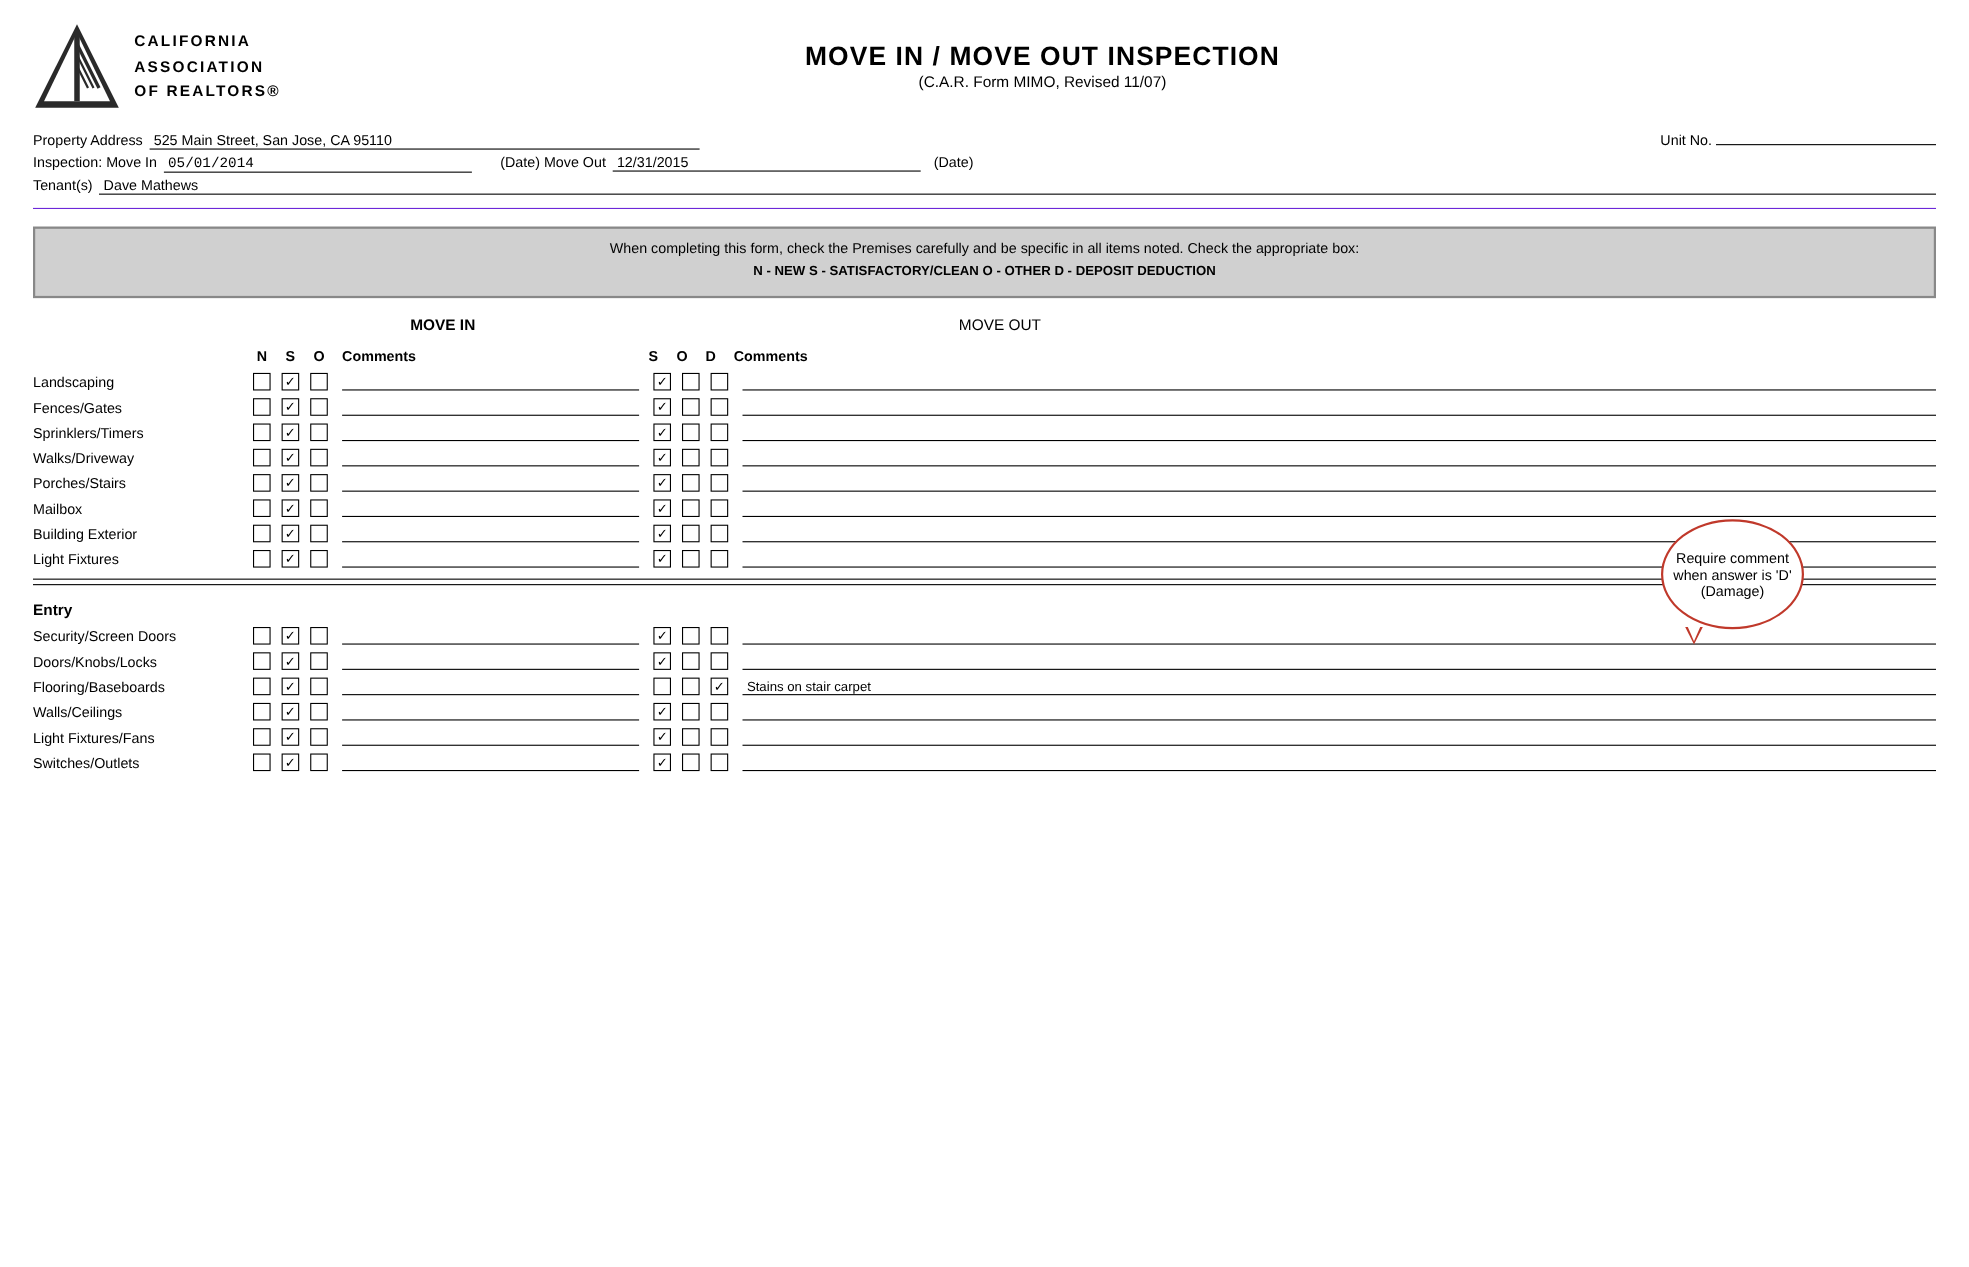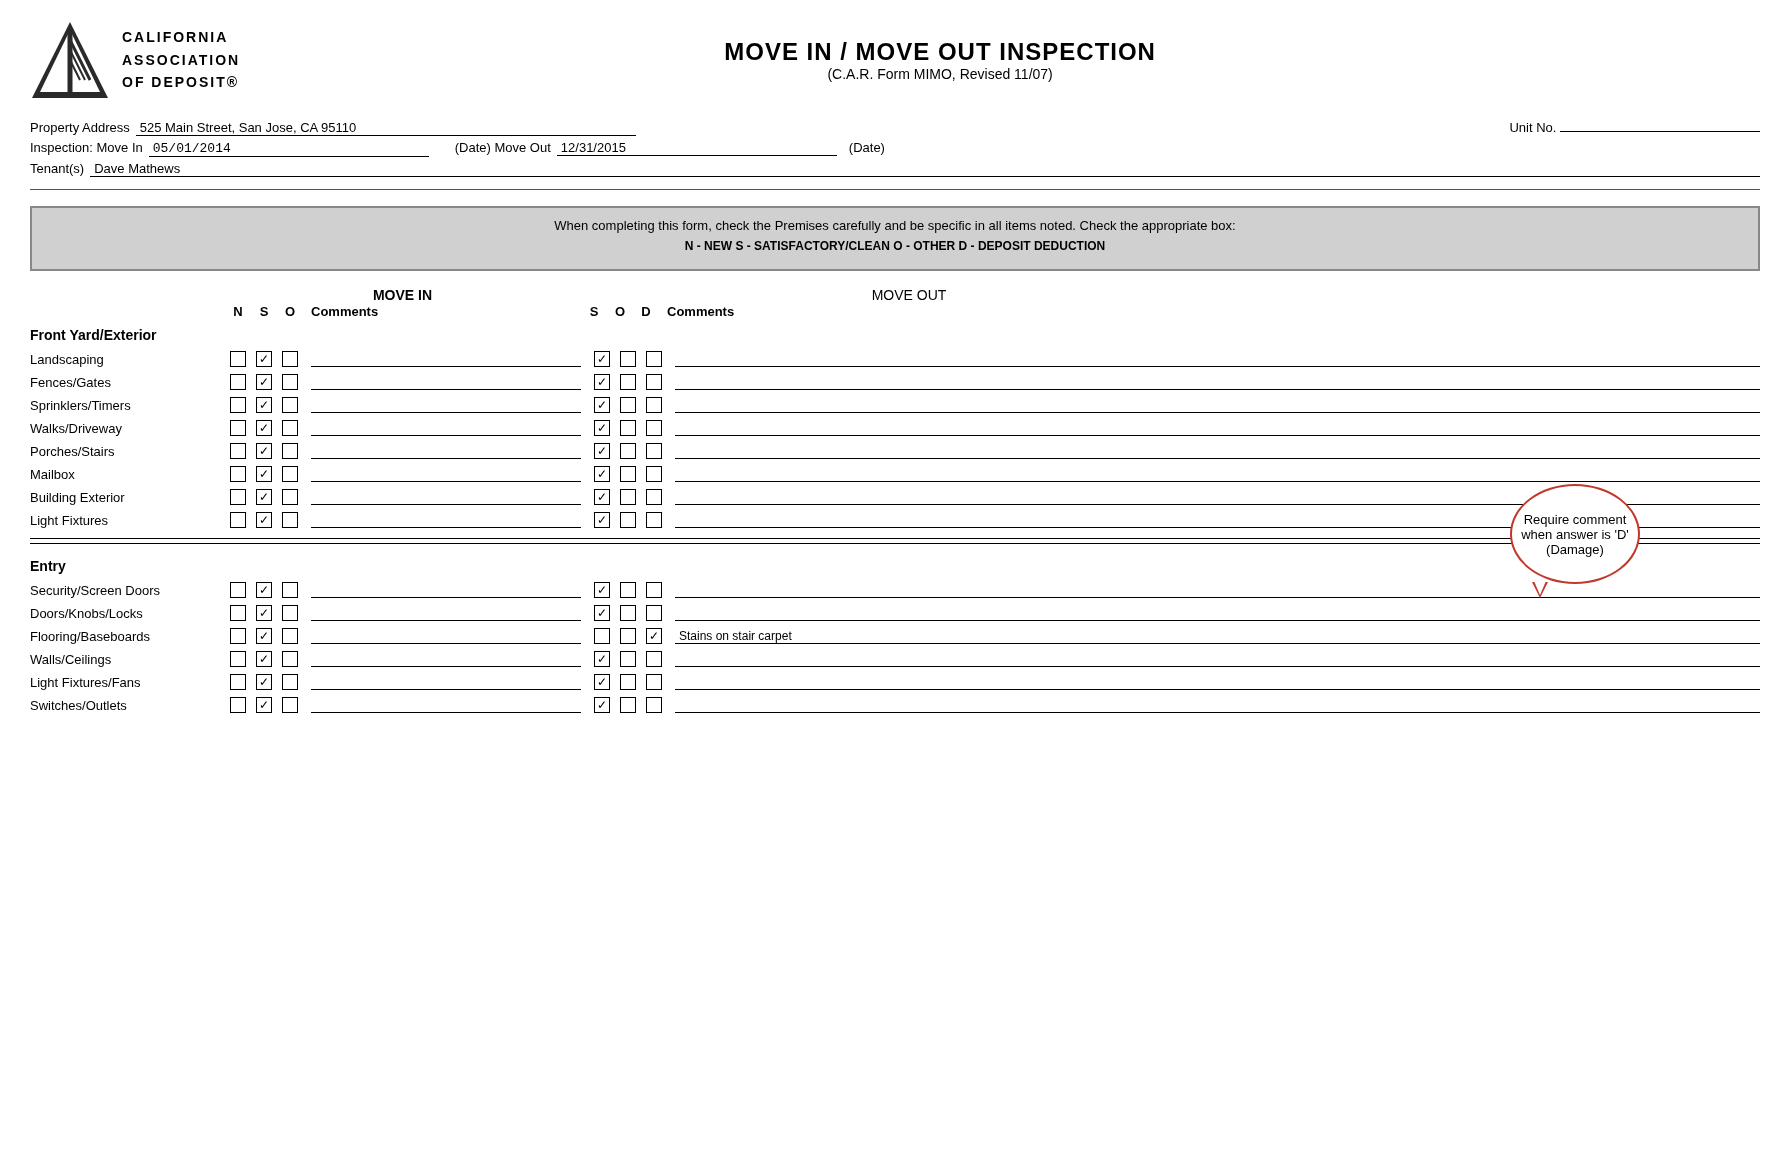--- a/index.html
+++ b/index.html
@@ -155,21 +155,21 @@
       align-items: flex-end;
       margin-bottom: 2px;
     }
     .h-label { width: 195px; }
     .h-cell { width: 26px; text-align: center; font-weight: bold; font-size: 13px; }
     .h-comment { width: 270px; font-weight: bold; font-size: 13px; padding-left: 8px; }
     .h-spacer { width: 8px; }
     .h-mo-comment { flex: 1; font-weight: bold; font-size: 13px; padding-left: 8px; }
     .group-title-row {
       display: flex;
-      margin-bottom: 1px;
+      margin-bottom: 13px;
       align-items: flex-end;
     }
     .gt-label { width: 195px; }
     .gt-movein { font-weight: bold; font-size: 14px; text-align: center; width: 355px; }
     .gt-moveout { font-weight: normal; font-size: 14px; text-align: center; margin-left: 8px; width: 86px; }
   </style>
 </head>
 <body>
 
 <div class="header">
@@ -179,21 +179,21 @@
       <polygon points="40,2 78,78 2,78" fill="#2a2a2a"></polygon>
       <polygon points="40,10 70,72 10,72" fill="white"></polygon>
       <line x1="40" y1="10" x2="40" y2="72" stroke="#2a2a2a" stroke-width="5"></line>
       <line x1="40" y1="20" x2="60" y2="60" stroke="#2a2a2a" stroke-width="3"></line>
       <line x1="40" y1="30" x2="55" y2="60" stroke="#2a2a2a" stroke-width="2"></line>
       <line x1="40" y1="40" x2="50" y2="60" stroke="#2a2a2a" stroke-width="2"></line>
     </svg>
     <div class="logo-text">
       <div>CALIFORNIA</div>
       <div>ASSOCIATION</div>
-      <div>OF DEPOSIT®</div>
+      <div>OF REALTORS®</div>
     </div>
   </div>
   <div class="title-area">
     <div class="main-title">MOVE IN / MOVE OUT INSPECTION</div>
     <div class="sub-title">(C.A.R. Form MIMO, Revised 11/07)</div>
   </div>
   <div style="width:120px;"></div>
 </div>
 
 <div class="property-info">
@@ -240,21 +240,20 @@
     <div class="h-cell">O</div>
     <div class="h-comment">Comments</div>
     <div class="h-spacer"></div>
     <div class="h-cell">S</div>
     <div class="h-cell">O</div>
     <div class="h-cell">D</div>
     <div class="h-mo-comment">Comments</div>
   </div>
 
   <div id="sections-container">
-      <div class="section-title">Front Yard/Exterior</div>
       <div class="full-row">
         <div class="fr-label">Landscaping</div>
         <div style="width: 26px; display: flex; justify-content: center; align-items: center;">
           <div class="cb-box"></div>
         </div>
         <div style="width: 26px; display: flex; justify-content: center; align-items: center;">
           <div class="cb-box checked"></div>
         </div>
         <div style="width: 26px; display: flex; justify-content: center; align-items: center;">
           <div class="cb-box"></div>

